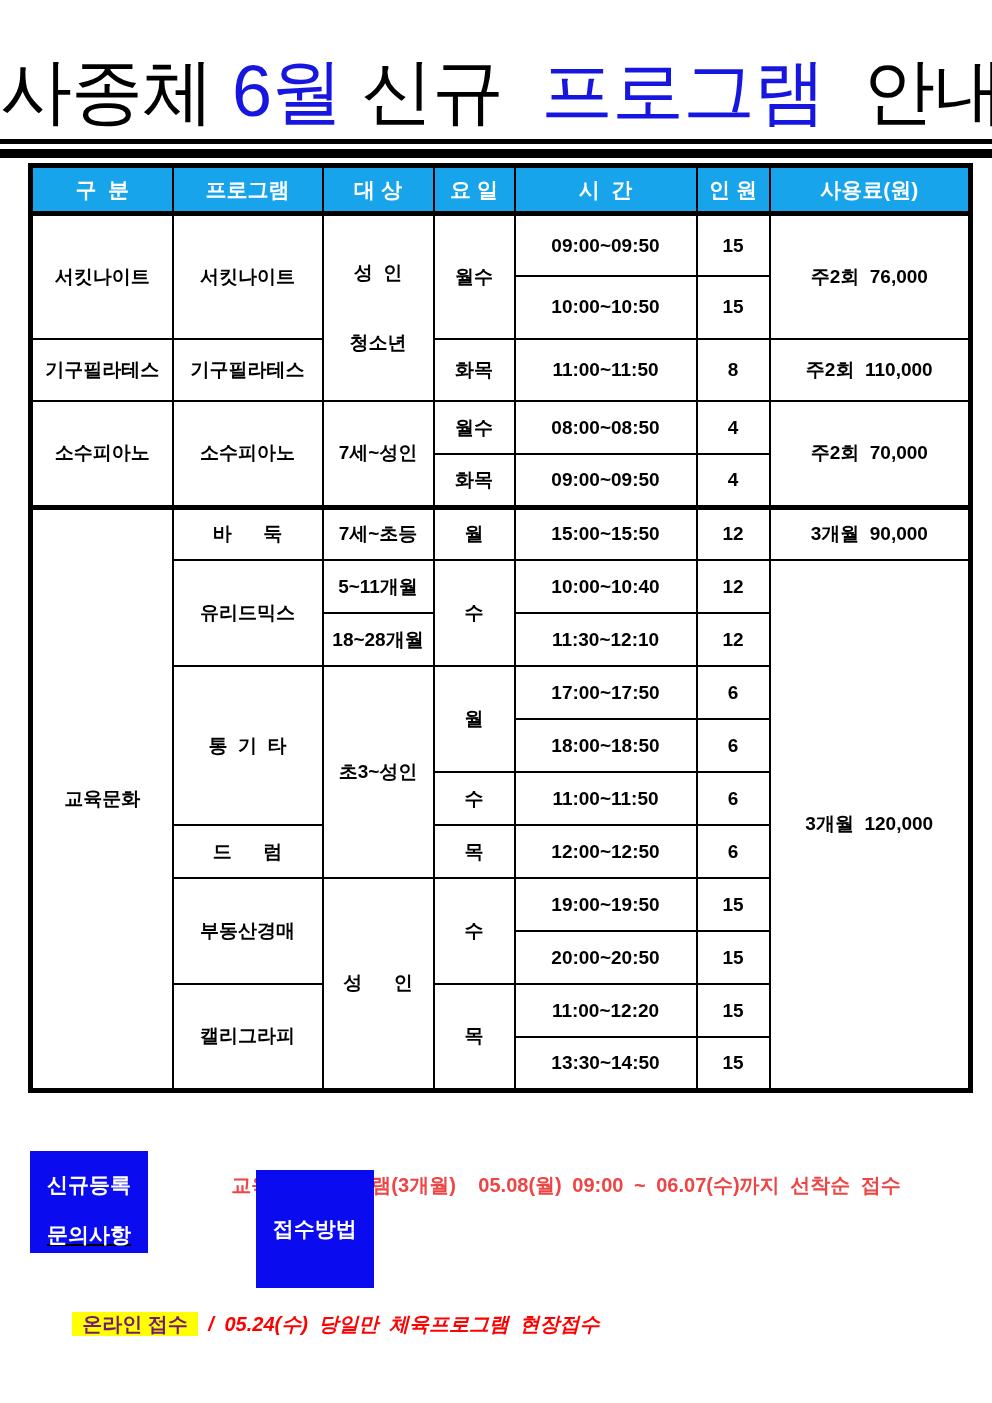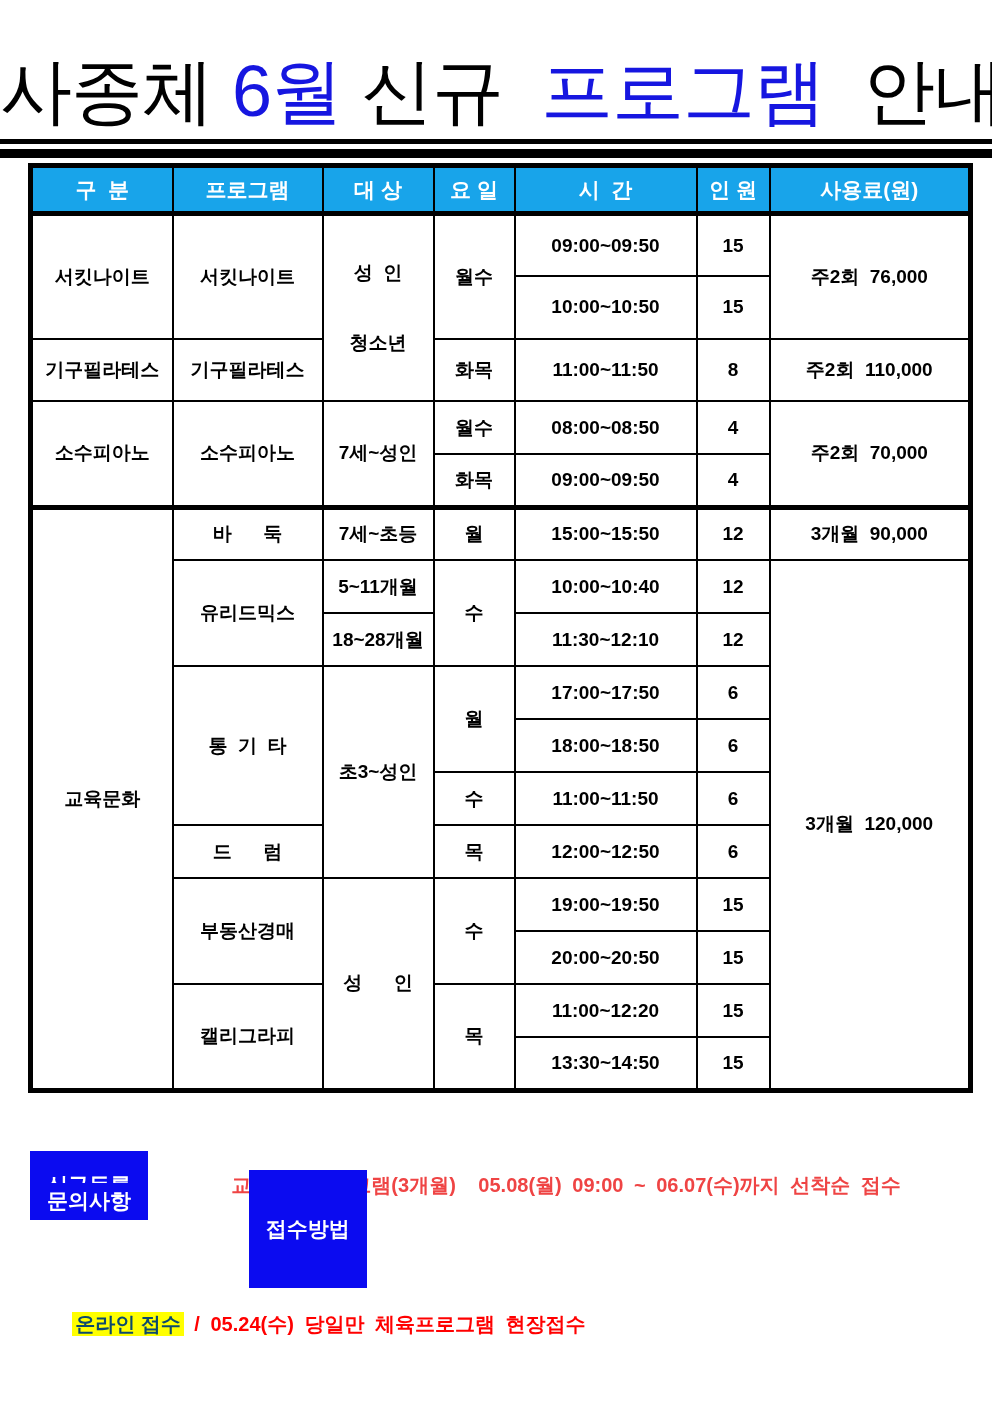--- a/index.html
+++ b/index.html
@@ -43,29 +43,29 @@
   .f-row { position:absolute; left:30px; display:flex; align-items:center; }
   .f-label {
     width:118px; background:#0b0bf0; color:#ffffff; font-weight:bold;
     font-size:21px; display:flex; align-items:center; justify-content:center;
     flex:0 0 118px;
   }
   .reg   { top:1088px; }
   .reg .f-label { height:69px; }
   .method{ top:1170px;flex-direction:column; }
   .method .f-label { height:36px; }
-  .contact{ top:1183px; }
+  .contact{ top:1217px;text-decoration:underline; }
   .contact .f-label { height:36px; }
   .f-content { margin-left:20px; font-weight:bold; font-size:20px; white-space:pre; }
   .f-line { line-height:34px; word-spacing:5px; }
   .f-line .prog-name { display:inline-block; width:247px; }
   .line-black { color:#000; }
   .line-blue  { color:#ef4444; }
-  .hl { background:#ffff00; color:#0c4a6e; padding:1px 3px; }
-  .red-text { color:#ff0000; word-spacing:5px; }
+  .hl { background:#ffff00; color:#701a75; padding:1px 10px; }
+  .red-text { color:#ff0000; word-spacing:5px;font-style:italic; }
   .phone-line { color:#000; word-spacing:3px; }
   .phone-icon { font-size:22px; margin-right:8px; }
 </style>
 </head>
 <body>
 
 <div class="title-wrap">
   <div class="title-inner">
     <h1 class="title"><span class="t-black">사종체 </span><span class="t-blue">6월</span><span class="t-black"> 신규 </span><span class="t-blue"> 프로그램 </span><span class="t-black"> 안내</span></h1>
     <div class="underline-1"></div>

